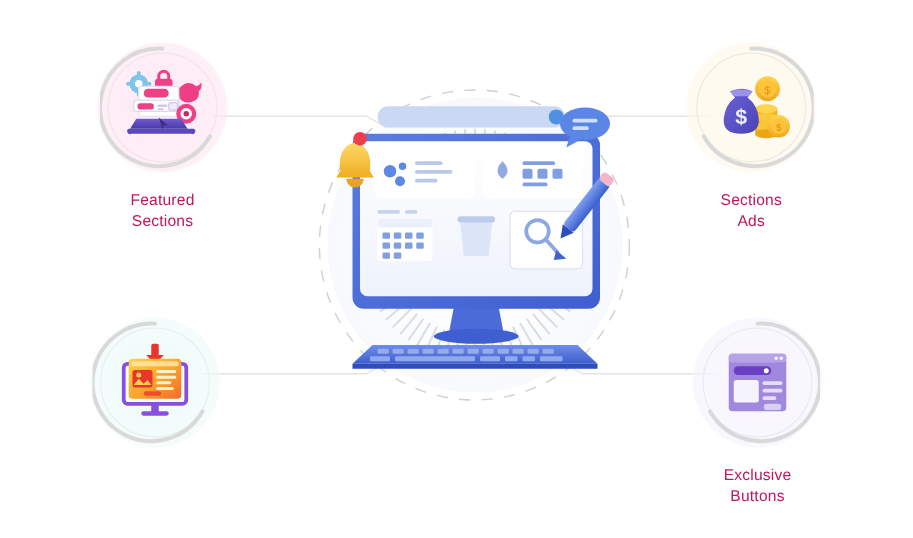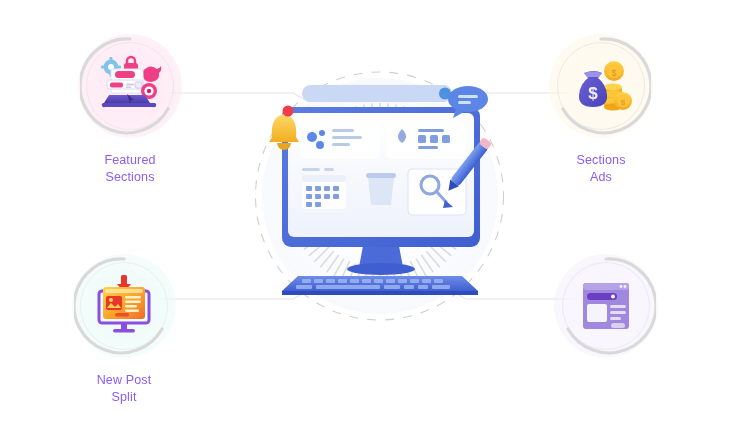--- a/index.html
+++ b/index.html
@@ -24,21 +24,21 @@
   }
   .glow{
     position:absolute;left:-2px;top:-2px;width:104px;height:104px;
     border-radius:50%;
   }
   .arc{position:absolute;left:0;top:0;width:100px;height:100px;}
   .icon-art{position:absolute;left:17px;top:17px;width:66px;height:66px;}
   .caption{
     margin-top:16px;
     font-size:12.5px;line-height:17px;
-    color:#8b5cf6;letter-spacing:.15px;
+    color:#be185d;letter-spacing:.15px;
     white-space:pre-line;
   }
 
   
   #node-featured{left:45px;top:36px;}
   #node-customs {left:516px;top:36px;}
   #node-newpost {left:39px;top:256px;}
   #node-exclusive{left:521px;top:256px;}
 
   
@@ -434,22 +434,20 @@
           <rect x="34" y="27.5" width="16" height="2.4" rx="1.2"></rect>
           <rect x="34" y="32" width="12" height="2.4" rx="1.2"></rect>
           <rect x="34" y="36.5" width="14" height="2.4" rx="1.2"></rect>
         </g>
         <rect x="24" y="40" width="14" height="3.5" rx="1.7" fill="#e8362c" opacity=".75"></rect>
 
         <rect x="30" y="50" width="6" height="7" fill="#8a4fe0"></rect>
         <rect x="22" y="56" width="22" height="3.5" rx="1.7" fill="#8a4fe0"></rect>
       </svg>
     </div>
-    <div class="caption">New Post
-Split</div>
   </div>
 
   <div class="node" id="node-exclusive">
     <div class="ring-wrap">
       <div class="glow" style="background:radial-gradient(circle at 50% 50%, rgba(248,245,254,.95) 42%, rgba(244,240,253,.5) 70%, rgba(255,255,255,0) 80%);"></div>
       <div class="ring-bg" style="border-color:#ece8f6;"></div>
       <svg class="arc" viewBox="0 0 100 100">
         <path d="M50 3 A47 47 0 1 1 12 73" fill="none" stroke="#d9d9d9" stroke-width="3.2" stroke-linecap="round"></path>
       </svg>
       <svg class="icon-art" viewBox="0 0 66 66">
@@ -463,15 +461,17 @@
         <circle cx="40" cy="23.5" r="2" fill="#ffffff"></circle>
         <rect x="14" y="31" width="20" height="18" rx="2" fill="#f5f3fb"></rect>
         <g fill="#e5ddf6">
           <rect x="37" y="32" width="16" height="3" rx="1.5"></rect>
           <rect x="37" y="38" width="16" height="3" rx="1.5"></rect>
           <rect x="37" y="44" width="11" height="3" rx="1.5"></rect>
         </g>
         <rect x="38" y="50" width="14" height="5" rx="2.5" fill="#d8cff1"></rect>
       </svg>
     </div>
+    <div class="caption">Exclusive
+Buttons</div>
   </div>
 
 </div>
 
 </body></html>

